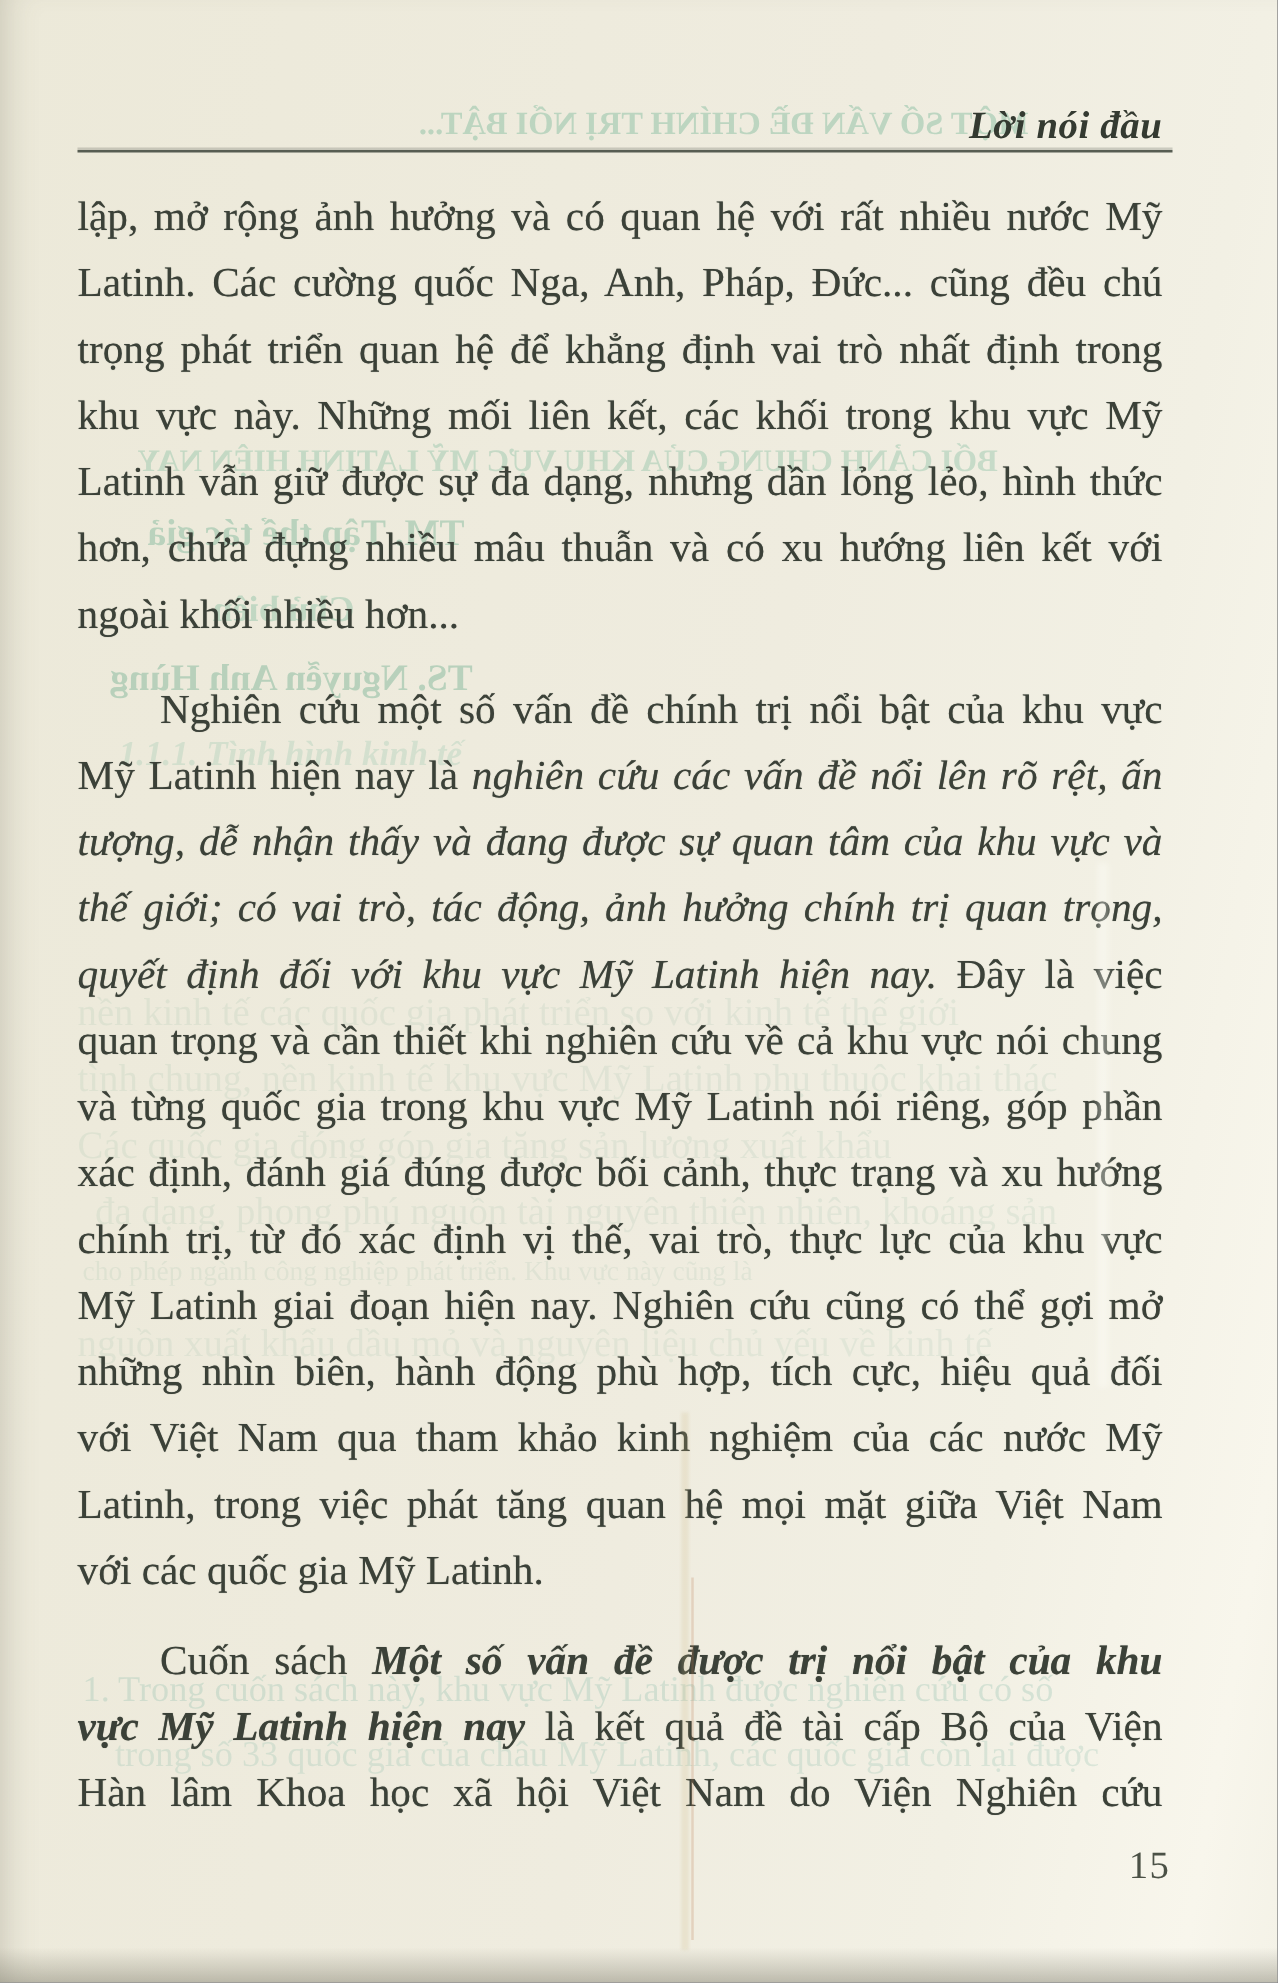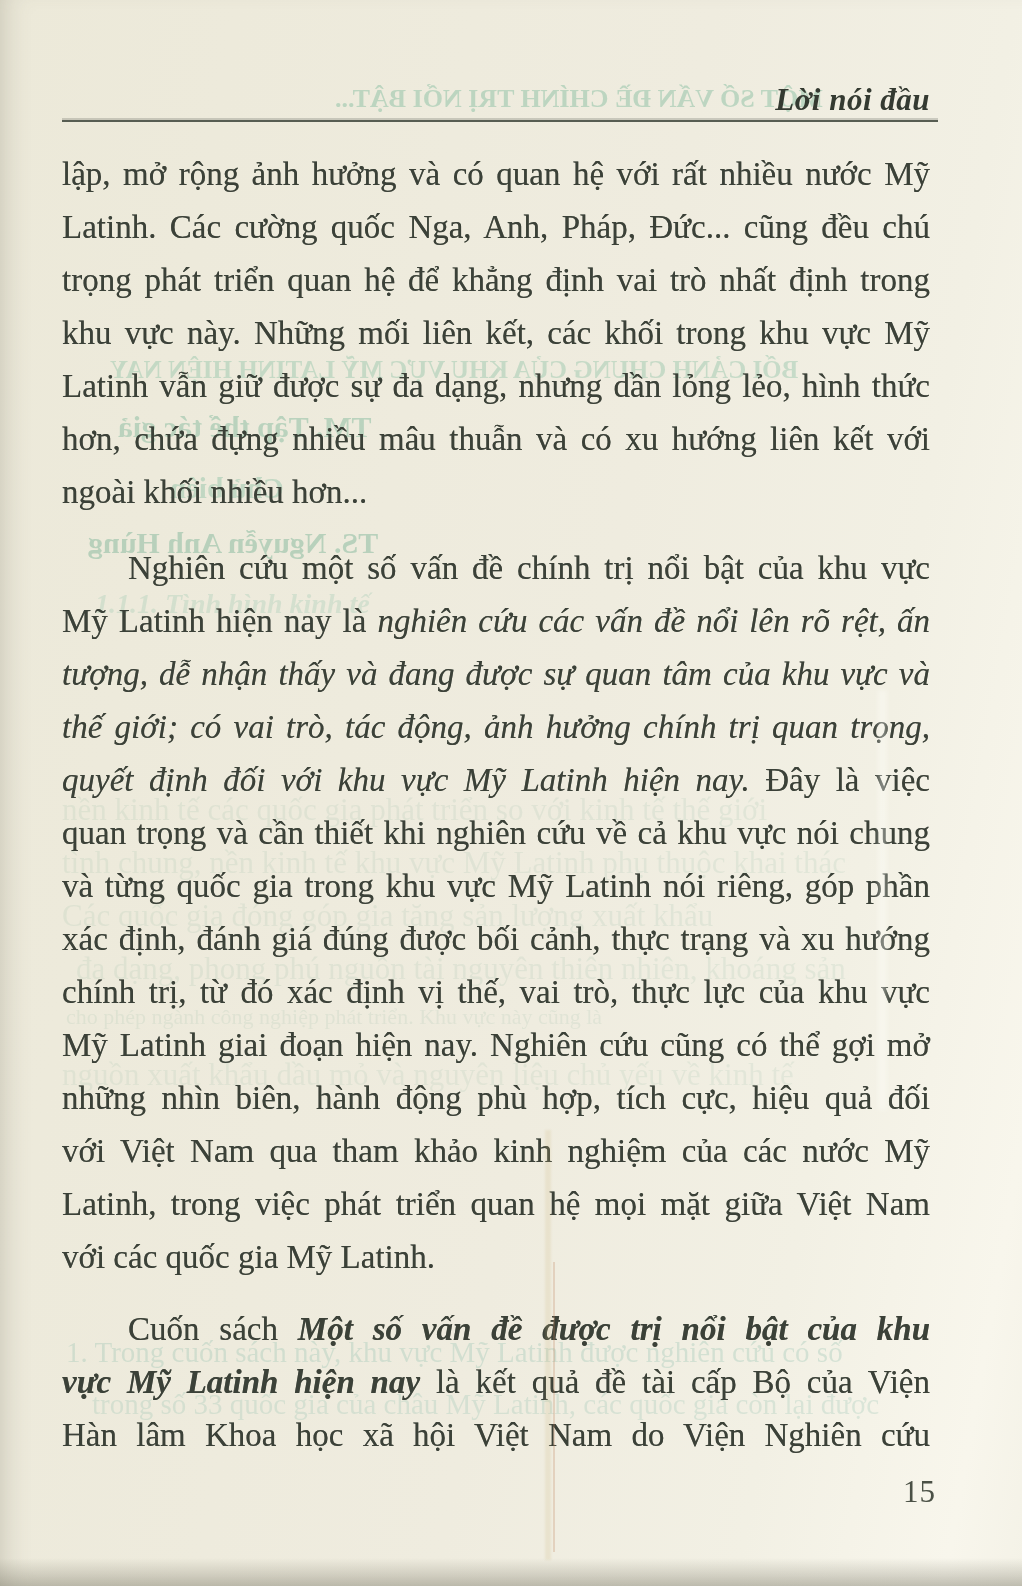--- a/index.html
+++ b/index.html
@@ -135,21 +135,21 @@
         <div class="line"><span class="s-i">tượng, dễ nhận thấy và đang được sự quan tâm của khu vực và</span></div>
         <div class="line"><span class="s-i">thế giới; có vai trò, tác động, ảnh hưởng chính trị quan trọng,</span></div>
         <div class="line"><span class="s-i">quyết định đối với khu vực Mỹ Latinh hiện nay.</span><span> Đây là việc</span></div>
         <div class="line"><span>quan trọng và cần thiết khi nghiên cứu về cả khu vực nói chung</span></div>
         <div class="line"><span>và từng quốc gia trong khu vực Mỹ Latinh nói riêng, góp phần</span></div>
         <div class="line"><span>xác định, đánh giá đúng được bối cảnh, thực trạng và xu hướng</span></div>
         <div class="line"><span>chính trị, từ đó xác định vị thế, vai trò, thực lực của khu vực</span></div>
         <div class="line"><span>Mỹ Latinh giai đoạn hiện nay. Nghiên cứu cũng có thể gợi mở</span></div>
         <div class="line"><span>những nhìn biên, hành động phù hợp, tích cực, hiệu quả đối</span></div>
         <div class="line"><span>với Việt Nam qua tham khảo kinh nghiệm của các nước Mỹ</span></div>
-        <div class="line"><span>Latinh, trong việc phát triển quan hệ mọi mặt giữa Việt Nam</span></div>
+        <div class="line"><span>Latinh, trong việc phát tăng quan hệ mọi mặt giữa Việt Nam</span></div>
         <div class="line last"><span>với các quốc gia Mỹ Latinh.</span></div>
       </div>
       <div class="para indent p3">
         <div class="line first"><span>Cuốn sách </span><span class="s-bi">Một số vấn đề được trị nổi bật của khu</span></div>
         <div class="line"><span class="s-bi">vực Mỹ Latinh hiện nay</span><span> là kết quả đề tài cấp Bộ của Viện</span></div>
         <div class="line"><span>Hàn lâm Khoa học xã hội Việt Nam do Viện Nghiên cứu</span></div>
       </div>
     </div>
 
   <div class="page-number">15</div>

